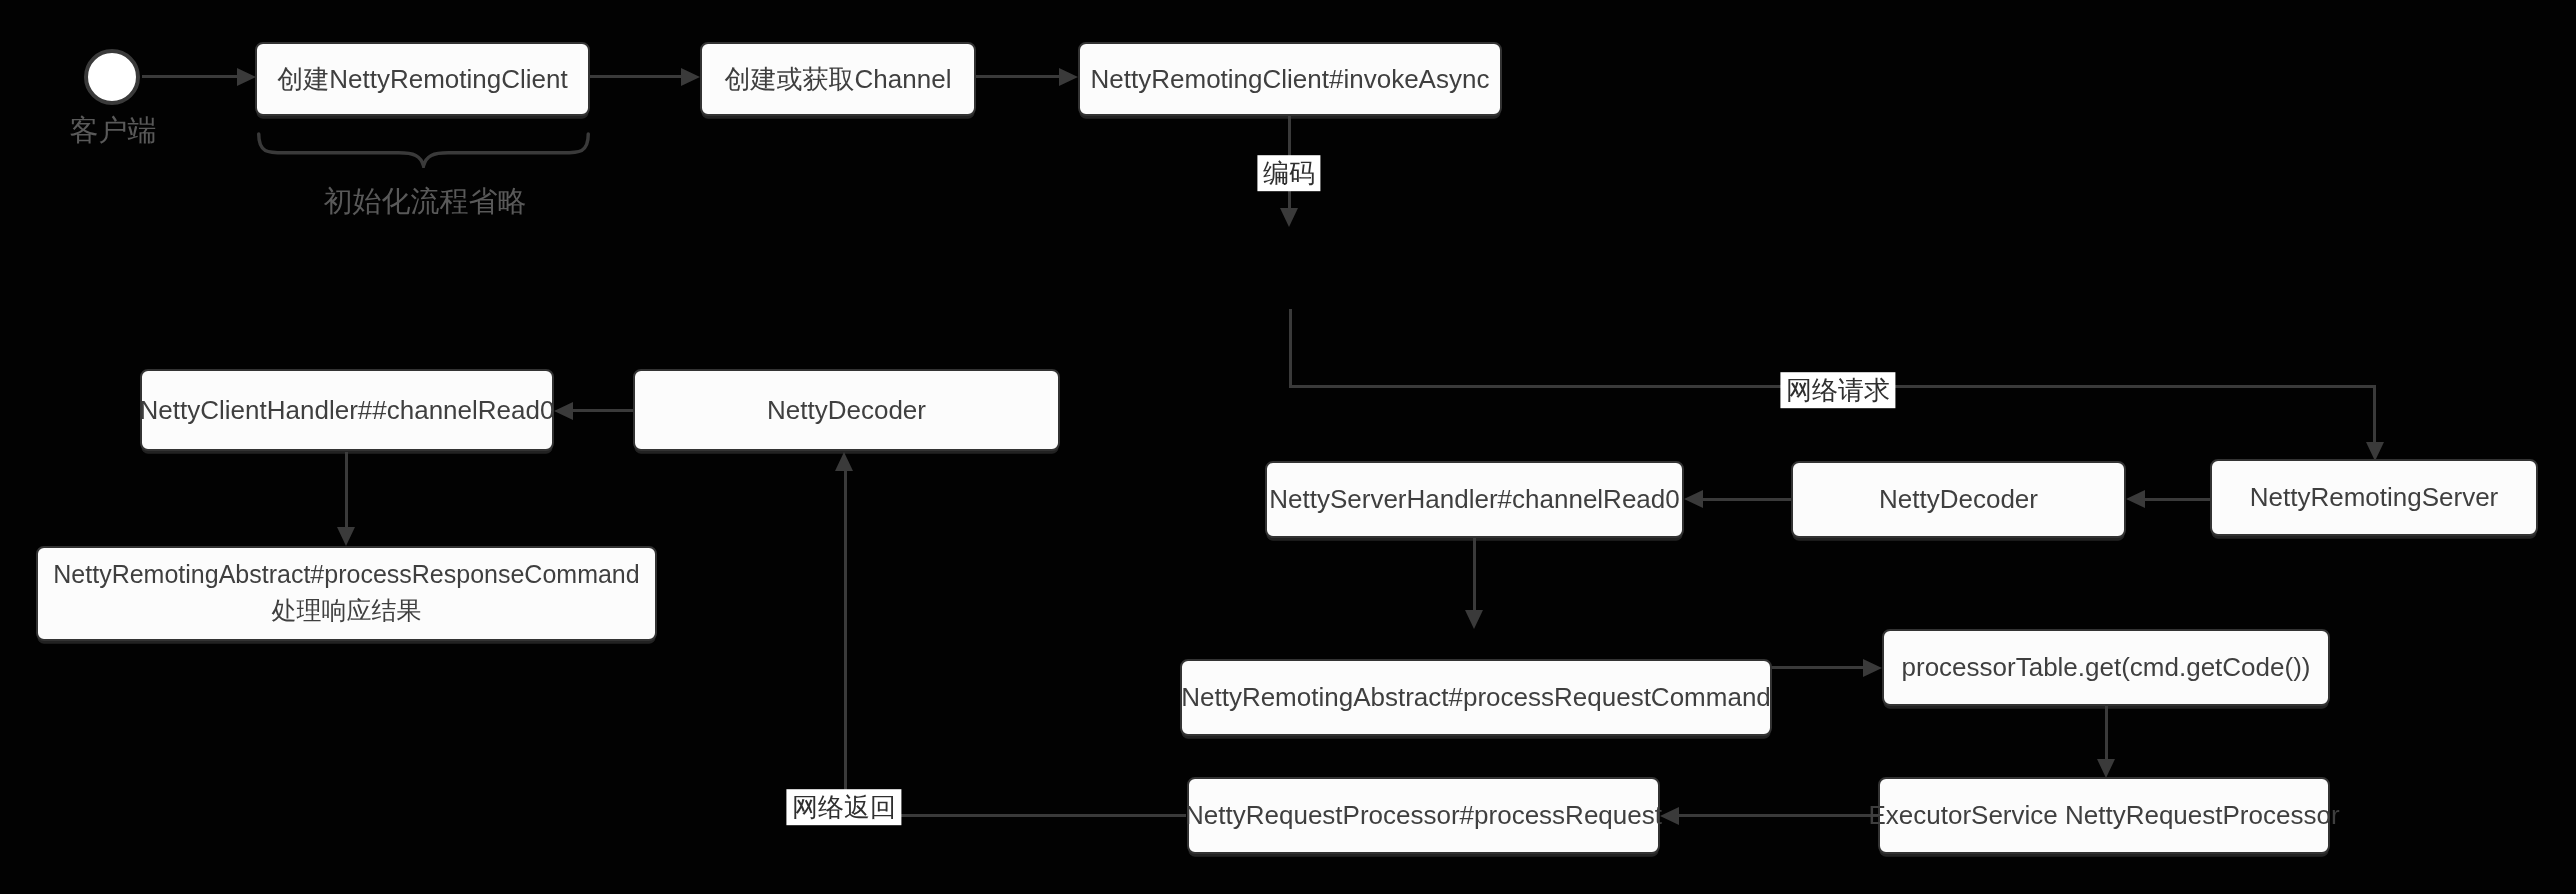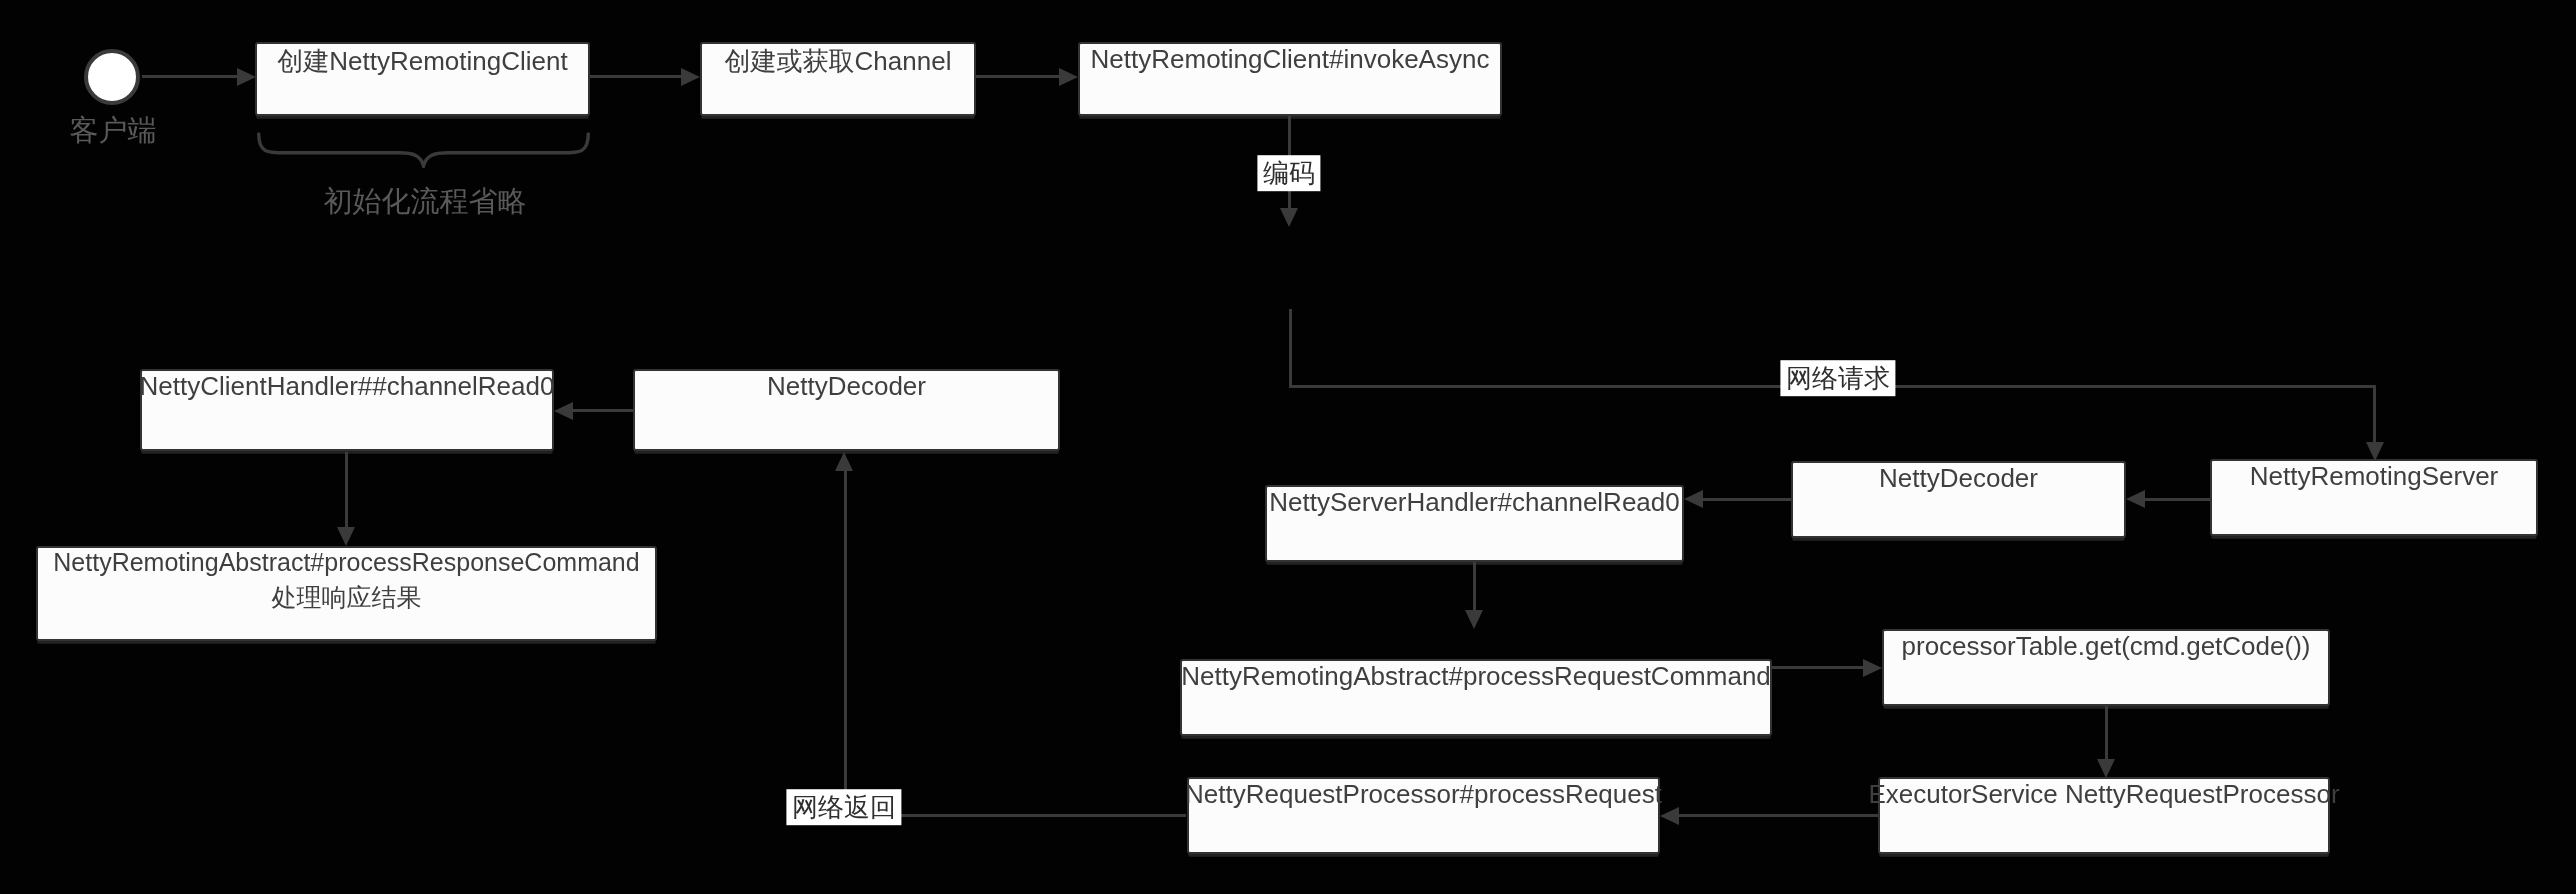--- a/index.html
+++ b/index.html
@@ -2,22 +2,22 @@
 <html style="font-size:11.2px"><head>
 <meta charset="utf-8">
 <style>
   html,body{margin:0;padding:0;background:#000;}
   .canvas{
     position:relative;width:2576px;height:895px;background:#020202;
     font-family:"Liberation Sans","DejaVu Sans",sans-serif;overflow:hidden;
   }
   .node{
     position:absolute;box-sizing:border-box;
-    background:#fcfcfc;border:2.8px solid #333333;border-radius:3px;
-    display:flex;flex-direction:column;align-items:center;justify-content:flex-start;
+    background:#fcfcfc;border:2.8px solid #333333;border-radius:8px;
+    display:flex;flex-direction:column;align-items:center;justify-content:center;
     color:#3f3f3f;font-size:26px;white-space:nowrap;z-index:2;
     box-shadow:0 4.2px 0 -1.4px rgba(62,62,62,.55);
   }
   .node .sub{font-size:25px;margin-top:4.2px;}
   .start-circle{
     position:absolute;width:56px;height:56px;border-radius:50%;
     background:#ffffff;border:4.2px solid #3a3a3a;box-sizing:border-box;z-index:2;
   }
   .hline,.vline{position:absolute;background:#3a3a3a;z-index:1;}
   .hline{height:2.8px;}
@@ -73,23 +73,23 @@
 
   <div class="vline" style="left:1288px;top:116px;height:93px;"></div>
   <div class="arrow down" style="left:1280px;top:208px;"></div>
   <div class="chip" style="left:1289px;top:173px;">编码</div>
 
 
   <div class="vline" style="left:1289px;top:309px;height:77px;"></div>
   <div class="hline" style="left:1289px;top:385px;width:1087px;"></div>
   <div class="vline" style="left:2373px;top:386px;height:57px;"></div>
   <div class="arrow down" style="left:2366px;top:442px;"></div>
-  <div class="chip" style="left:1838px;top:378px;">网络请求</div>
+  <div class="chip" style="left:1838px;top:390px;">网络请求</div>
 
-  <div class="node" style="left:1265px;top:461px;width:419px;height:77px;margin-top:24px;">
+  <div class="node" style="left:1265px;top:461px;width:419px;height:77px;">
     <span>NettyServerHandler#channelRead0</span>
   </div>
   <div class="node" style="left:1791px;top:461px;width:335px;height:77px;">
     <span>NettyDecoder</span>
   </div>
   <div class="node" style="left:2210px;top:459px;width:328px;height:77px;">
     <span>NettyRemotingServer</span>
   </div>
 
   <div class="hline" style="left:2144px;top:498px;width:66px;"></div>

